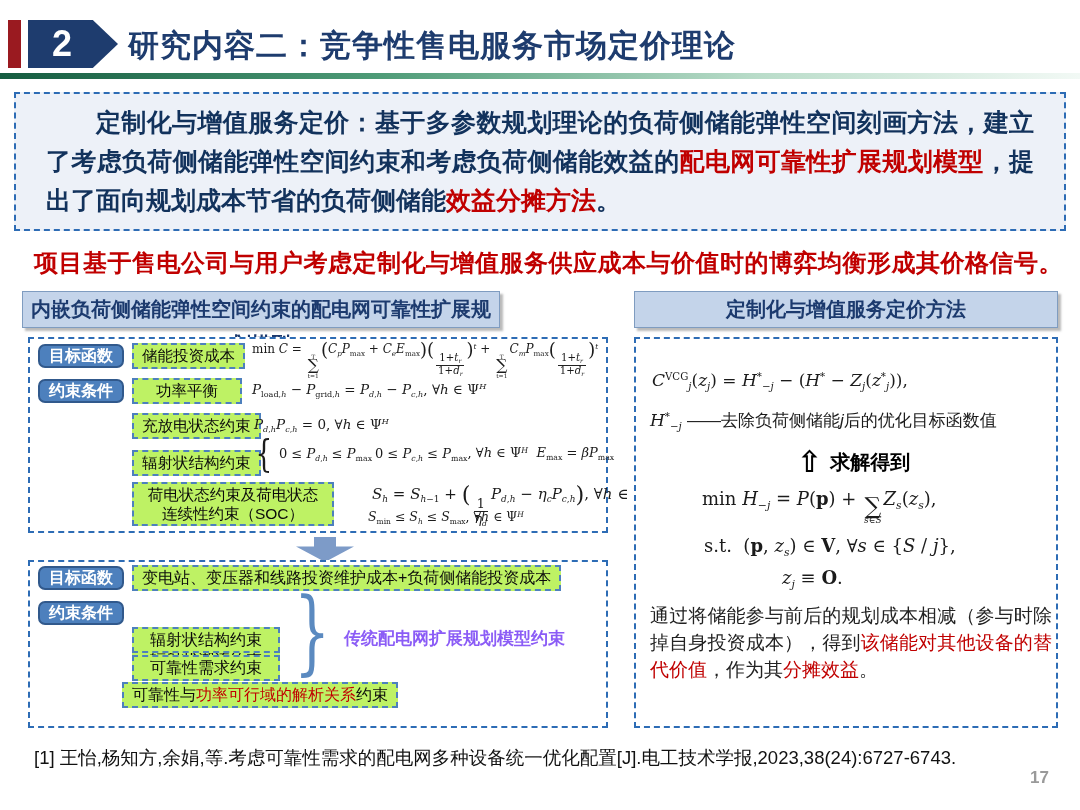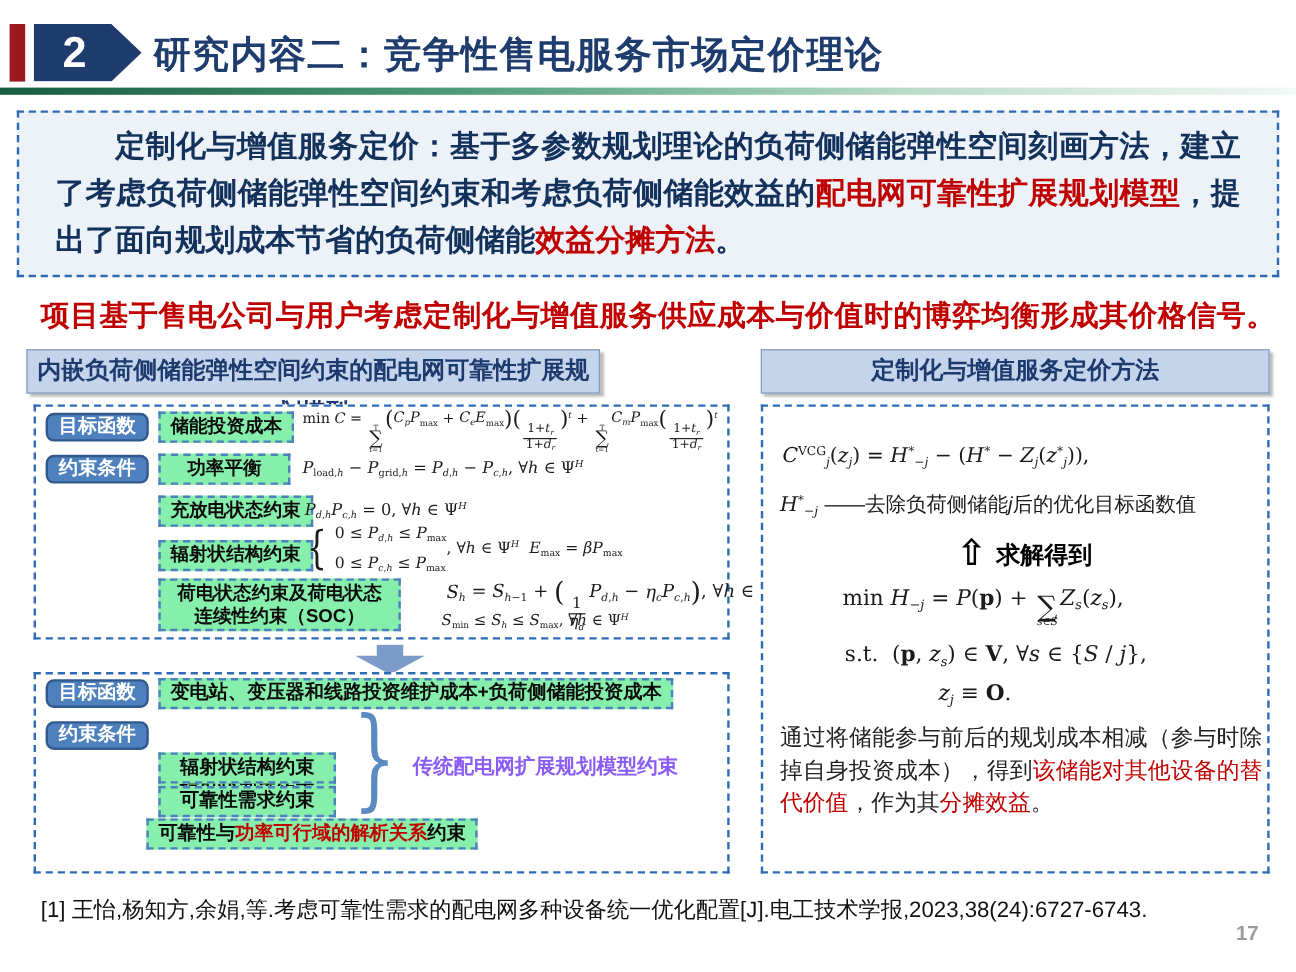--- a/index.html
+++ b/index.html
@@ -33,41 +33,41 @@
            color:#1c3a6e;font-size:20px;font-weight:bold;text-align:center;line-height:35px;}
 
   
   .dashed{box-sizing:border-box;border:2px dashed #2d6cb5;background:#fff;}
 
   
   .lbl{width:86px;height:24px;box-sizing:border-box;background:#4d80bd;border:2px solid #31598c;
        border-radius:7px;color:#fff;font-size:16px;font-weight:bold;text-align:center;line-height:20px;}
 
   
-  .tag{box-sizing:border-box;background:#86efac;border:2px dashed #4d80bd;color:#0b0b0b;
-       font-size:15.5px;font-weight:bold;text-align:center;line-height:20px;padding:1px 8px;white-space:nowrap;}
+  .tag{box-sizing:border-box;background:#bef264;border:2px dashed #4d80bd;color:#0b0b0b;
+       font-size:15.5px;font-weight:normal;text-align:center;line-height:20px;padding:1px 8px;white-space:nowrap;}
   .tag.two{white-space:normal;text-align:center;line-height:19px;}
 
   
   .formula{font-family:"DejaVu Serif","Liberation Serif",serif;color:#1b1b1b;white-space:nowrap;}
   .formula i{font-style:italic;}
   .formula sub{font-size:.6em;vertical-align:-0.35em;}
   .formula sup{font-size:.6em;vertical-align:0.6em;}
   .sm{display:inline-flex;flex-direction:column;align-items:center;vertical-align:-0.5em;
       line-height:.85;margin:0 2px;}
   .sm .t,.sm .b{font-size:.5em;}
   .sm .sg{font-size:1.3em;line-height:.85;}
   .fr{display:inline-flex;flex-direction:column;align-items:center;vertical-align:-0.75em;
       line-height:1.05;margin:0 1px;font-size:.85em;}
   .fr .nu{border-bottom:1px solid #222;padding:0 3px;}
   .fr .de{padding:0 3px;}
   .bp{font-size:1.5em;vertical-align:-0.15em;font-weight:400;}
   .cases{display:inline-flex;align-items:center;vertical-align:middle;}
   .cases .cbr{font-size:2.9em;font-weight:300;margin-right:3px;transform:scaleX(.7);line-height:.9;}
-  .cases .col{display:inline-flex;flex-direction:column;gap:9px;}
+  .cases .col{display:inline-flex;flex-direction:row;gap:3px;}
   .cn{font-family:"Liberation Sans","DejaVu Sans",sans-serif;font-size:17px;color:#1b1b1b;}
 
   
   .down-arrow{left:296px;top:537px;width:58px;height:25px;background:#7d9bc8;
               clip-path:polygon(31% 0,69% 0,69% 38%,100% 38%,50% 100%,0 38%,31% 38%);}
   .brace{left:294px;top:591px;font-size:92px;line-height:82px;color:#5b8ac0;
          font-family:"DejaVu Serif",serif;font-weight:400;transform:scaleX(.62);transform-origin:left top;}
   .brace-label{left:344px;top:627px;font-size:17px;font-weight:bold;color:#8b5cf6;}
   .solve{display:flex;align-items:center;gap:8px;}
   .solve .arr{font-size:30px;font-weight:bold;color:#000;line-height:28px;font-family:"DejaVu Sans",sans-serif;}

